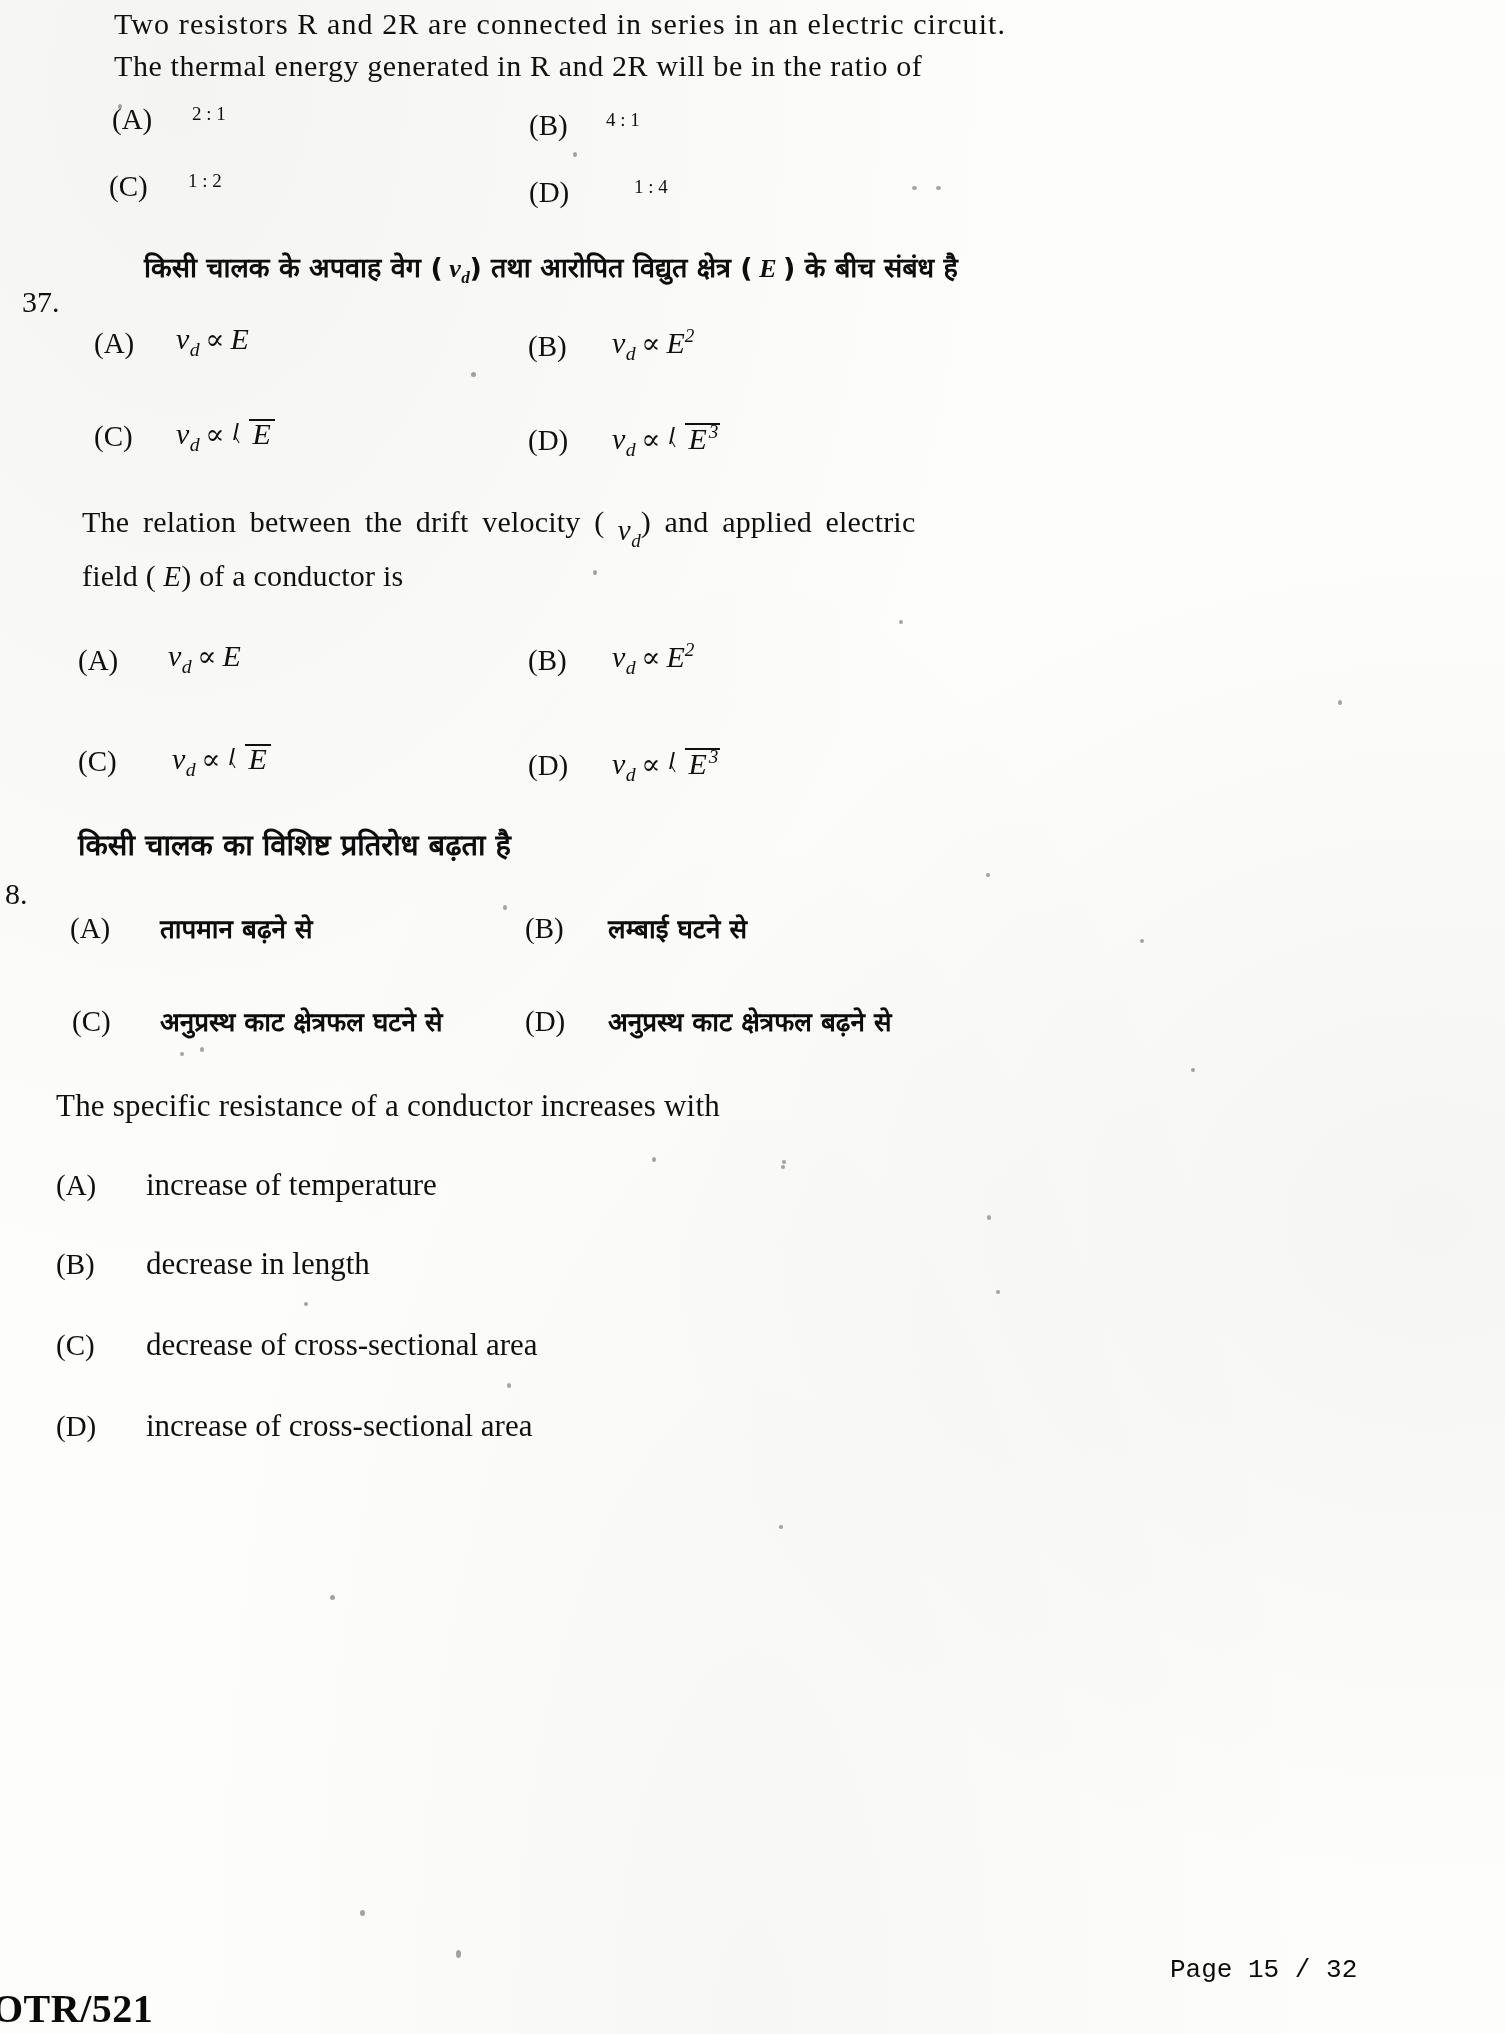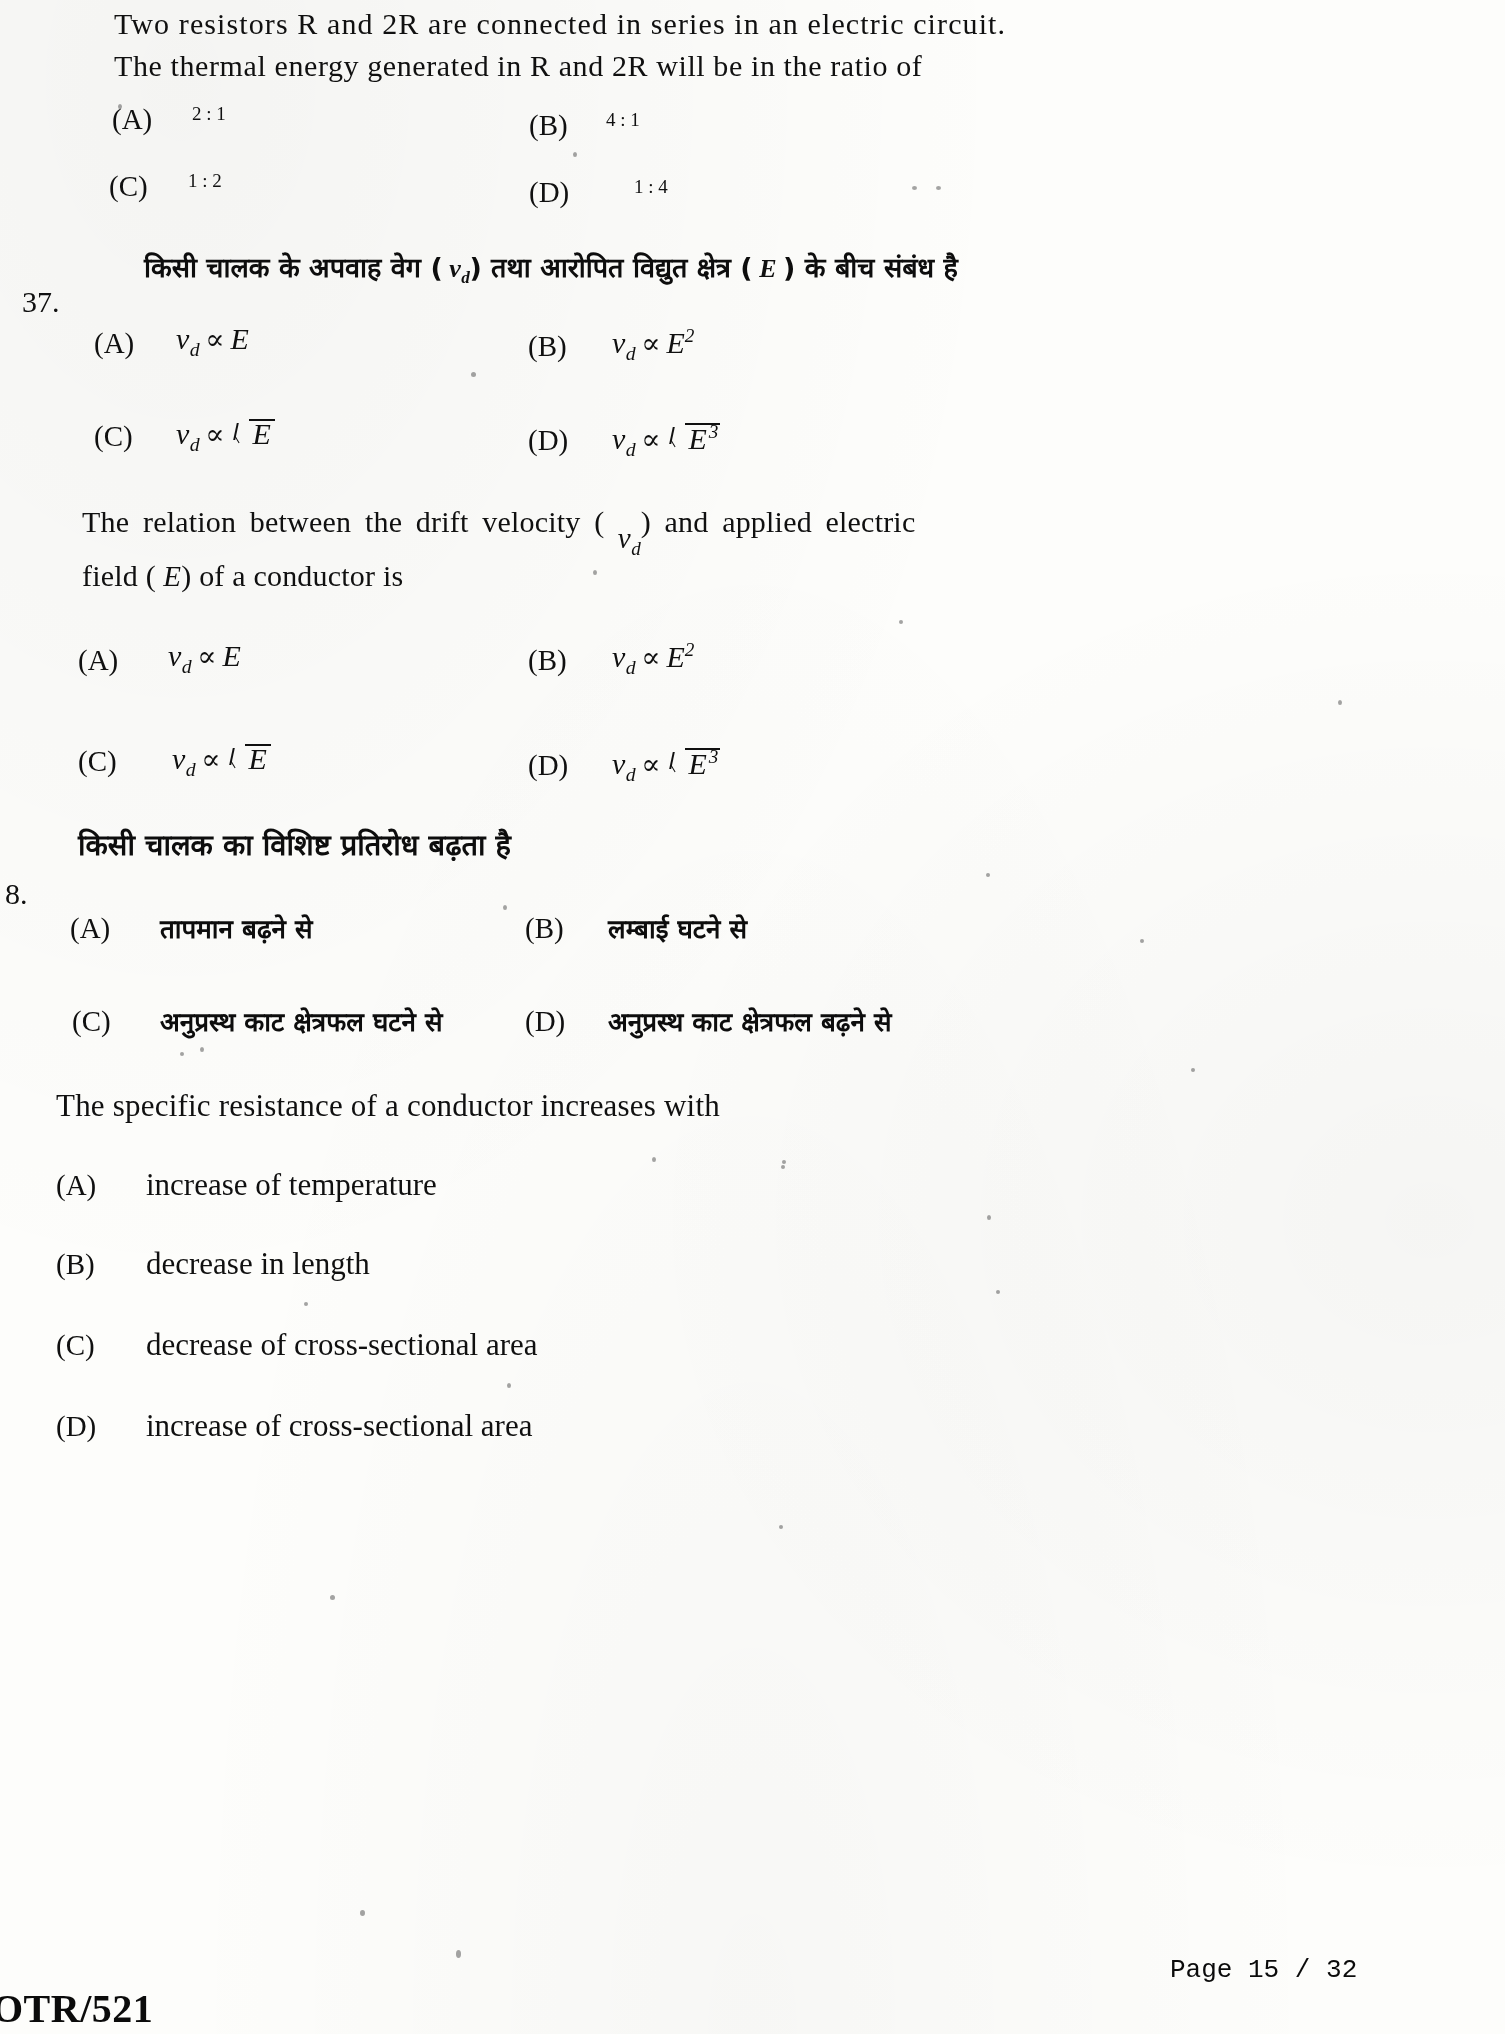--- a/index.html
+++ b/index.html
@@ -242,21 +242,21 @@
   <div class="math" style="left:176px;top:415px;">
     <span class="vd"><span>v</span><span class="sub">d</span></span><span class="prop">∝</span><span class="sqrt"><span class="bar"></span><span class="rad">E</span></span>
   </div>
 
   <div class="opt-label" style="left:528px;top:424px;">(D)</div>
   <div class="math" style="left:612px;top:419px;">
     <span class="vd"><span>v</span><span class="sub">d</span></span><span class="prop">∝</span><span class="sqrt"><span class="bar"></span><span class="rad">E</span><span class="sup">3</span></span>
   </div>
 
   <div class="qtext-en" style="left:82px;top:500px;word-spacing:6px;">
-    <span>The relation between the drift velocity (</span><span class="math" style="position:relative;left:0;top:16px;font-size:29px;">&nbsp;<span class="vd"><span>v</span><span class="sub">d</span></span></span><span>) and applied electric</span>
+    <span>The relation between the drift velocity (</span><span class="math" style="position:relative;left:0;top:8px;font-size:29px;">&nbsp;<span class="vd"><span>v</span><span class="sub">d</span></span></span><span>) and applied electric</span>
   </div>
   <div class="qtext-en" style="left:82px;top:554px;">
     <span>field (</span><span class="math ital" style="position:relative;left:0;top:0;font-size:29px;">&nbsp;<span>E</span></span><span>) of a conductor is</span>
   </div>
 
   <div class="opt-label" style="left:78px;top:644px;">(A)</div>
   <div class="math" style="left:168px;top:639px;">
     <span class="vd"><span>v</span><span class="sub">d</span></span><span class="prop">∝</span><span>E</span>
   </div>
 

